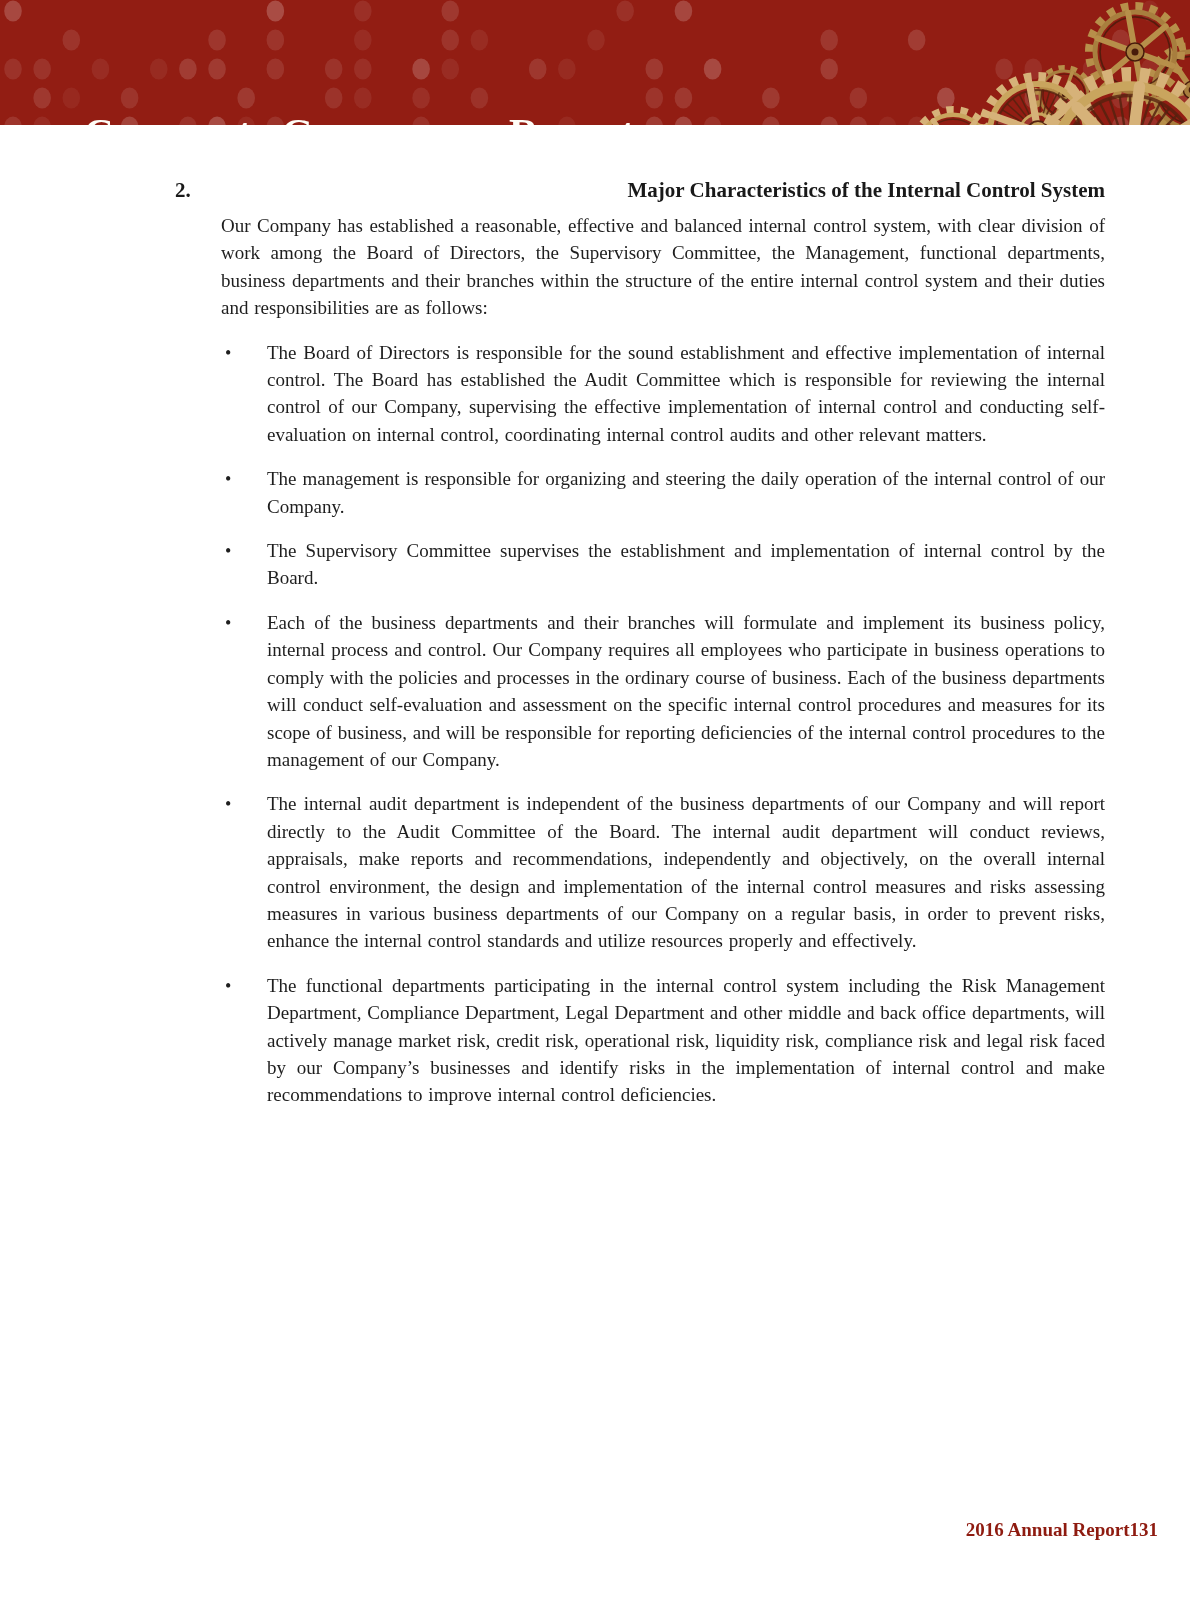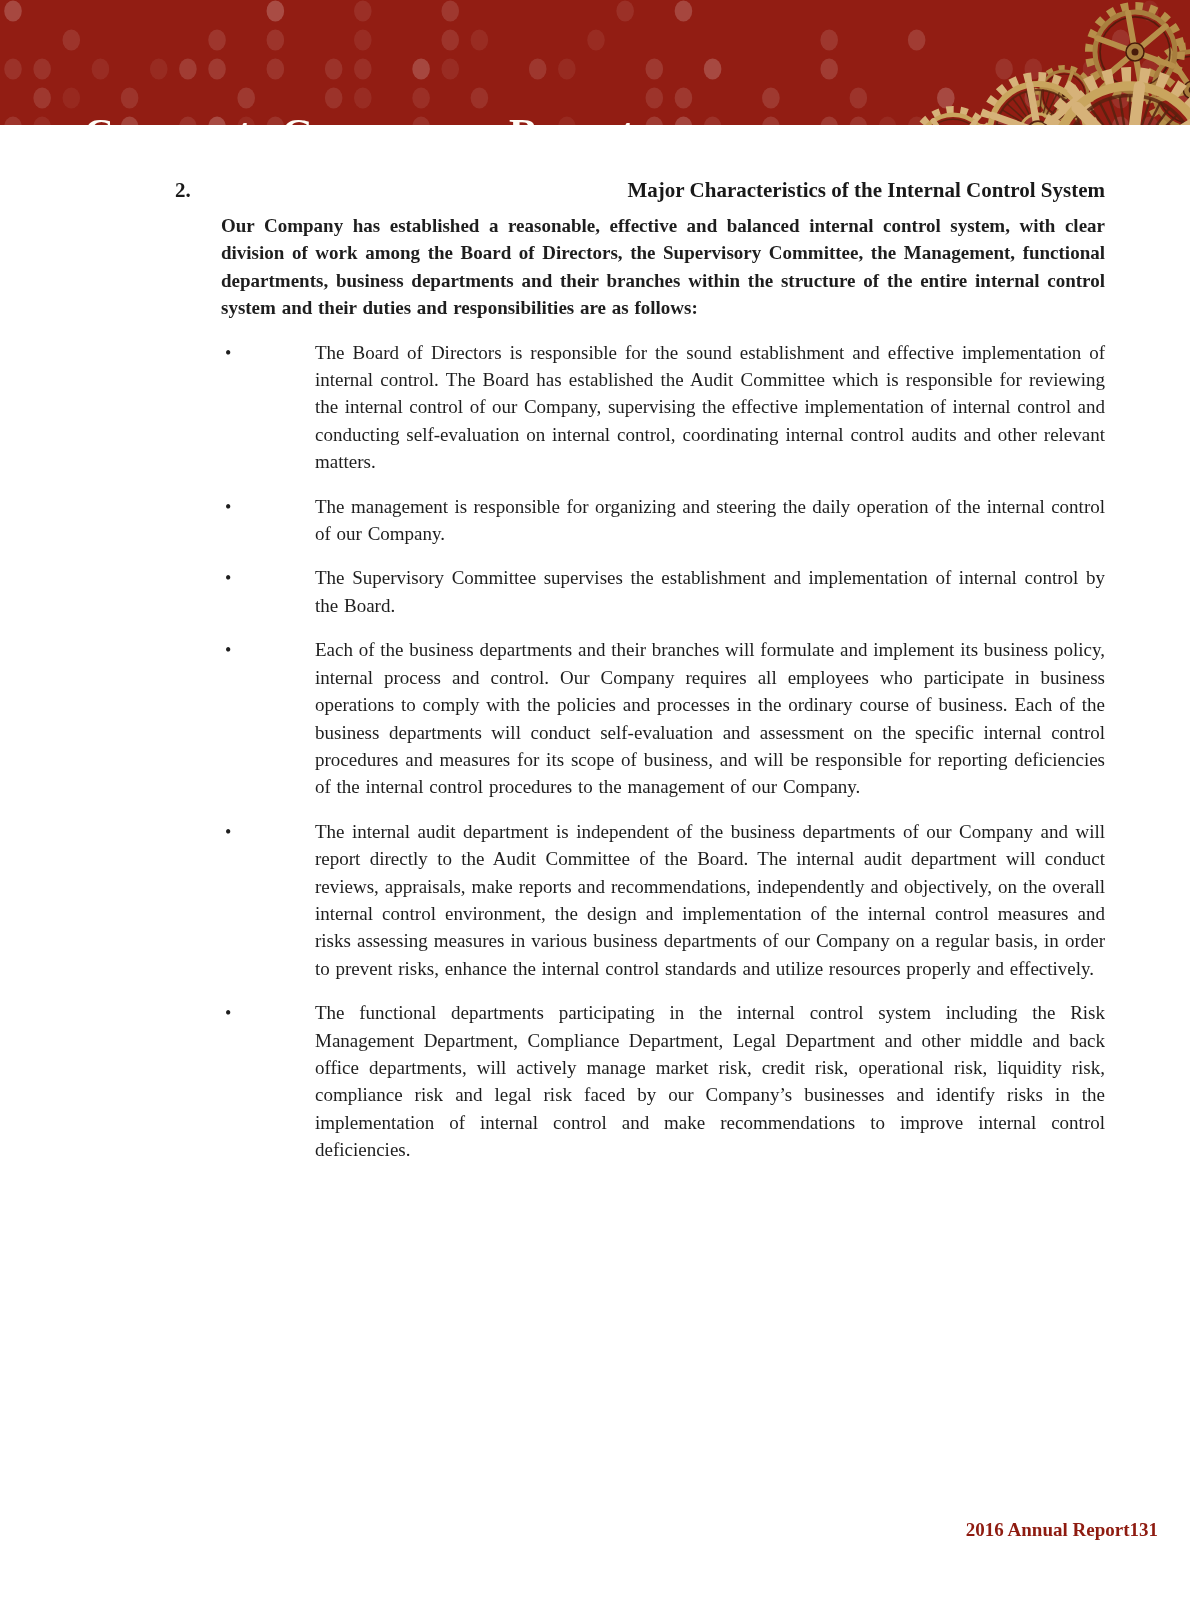--- a/index.html
+++ b/index.html
@@ -53,42 +53,40 @@
     line-height: 27px;
     color: #191919;
   }
   .heading-num { width: 46px; flex: 0 0 46px; }
   .heading-text { flex: 1; text-align: right; }
 
   .intro {
     margin: 8px 0 15px 46px;
     text-align: justify;
     word-spacing: 1px;
-    font-weight: bold;
   }
 
   .bullet {
     display: flex;
     margin: 17px 0 0 46px;
   }
   .bullet:first-of-type { margin-top: 27px; }
   .bullet-marker {
     flex: 0 0 46px;
     width: 46px;
   }
   .bullet-marker::before {
     content: "\2022";
     font-size: 18px;
     padding-left: 4px;
   }
   .bullet-text {
     flex: 1;
     text-align: justify;
     word-spacing: 1px;
-    margin-left: 48px;
   }
 
   
   .footer {
     position: absolute;
     top: 1519px;
     right: 32px;
     font-weight: bold;
     font-size: 19px;
     color: var(--footer-text, #8e1b10);

